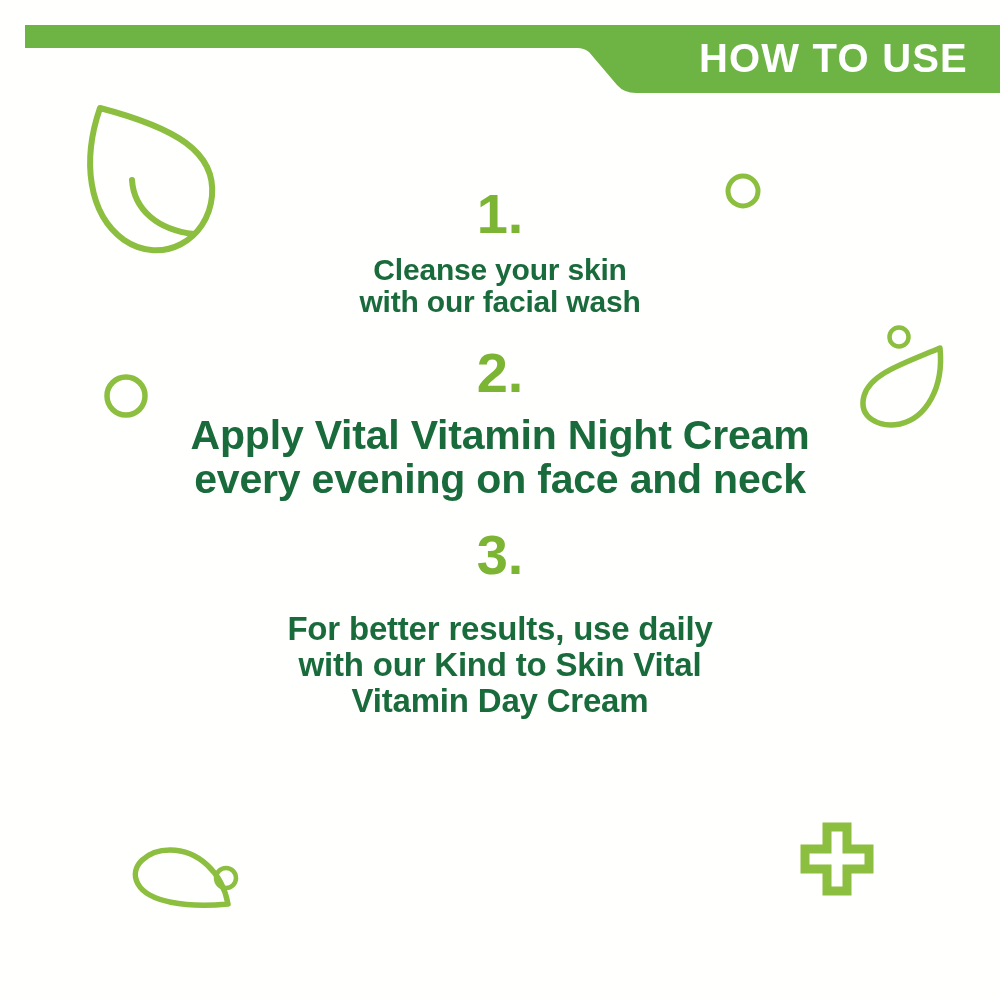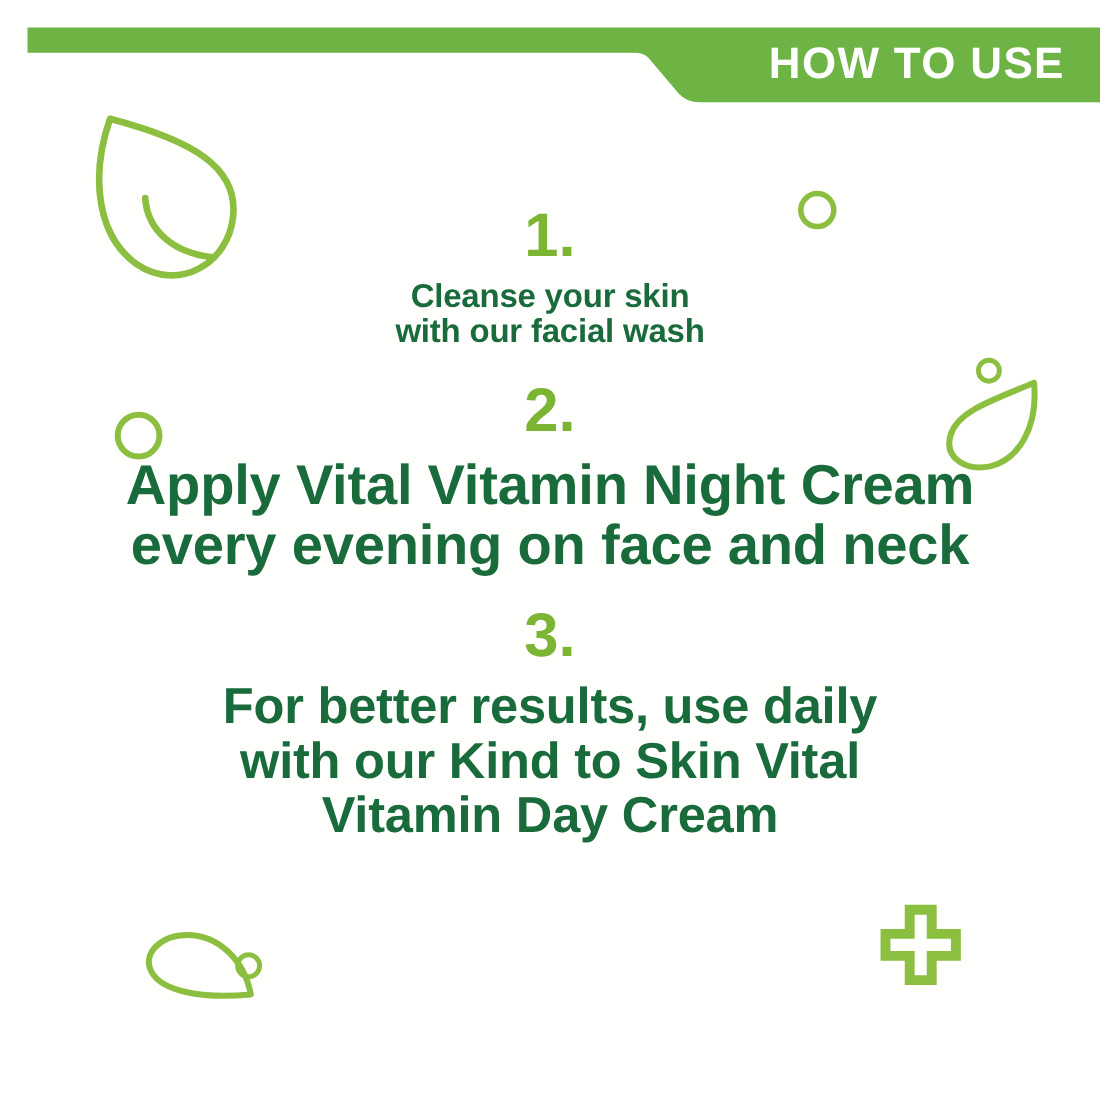--- a/index.html
+++ b/index.html
@@ -67,22 +67,22 @@
   .step-text {
     display: block;
     color: #1A6B3C;
     font-weight: bold;
     line-height: 1.08;
     letter-spacing: -0.2px;
     font-family: "Liberation Sans", sans-serif;
     white-space: pre-line;
   }
   .step-1 .step-text { font-size: 30px; margin-top: 12px; }
-  .step-2 .step-text { font-size: 51px; margin-top: 12px; }
-  .step-3 .step-text { font-size: 46px; margin-top: 12px; }
+  .step-2 .step-text { font-size: 41px; margin-top: 12px; }
+  .step-3 .step-text { font-size: 33px; margin-top: 28px; }
 
   .step-1 { margin-bottom: 26px; }
   .step-2 { margin-bottom: 26px; }
 
   
   .deco {
     position: absolute;
     pointer-events: none;
   }
   .deco svg { display: block; overflow: visible; }

